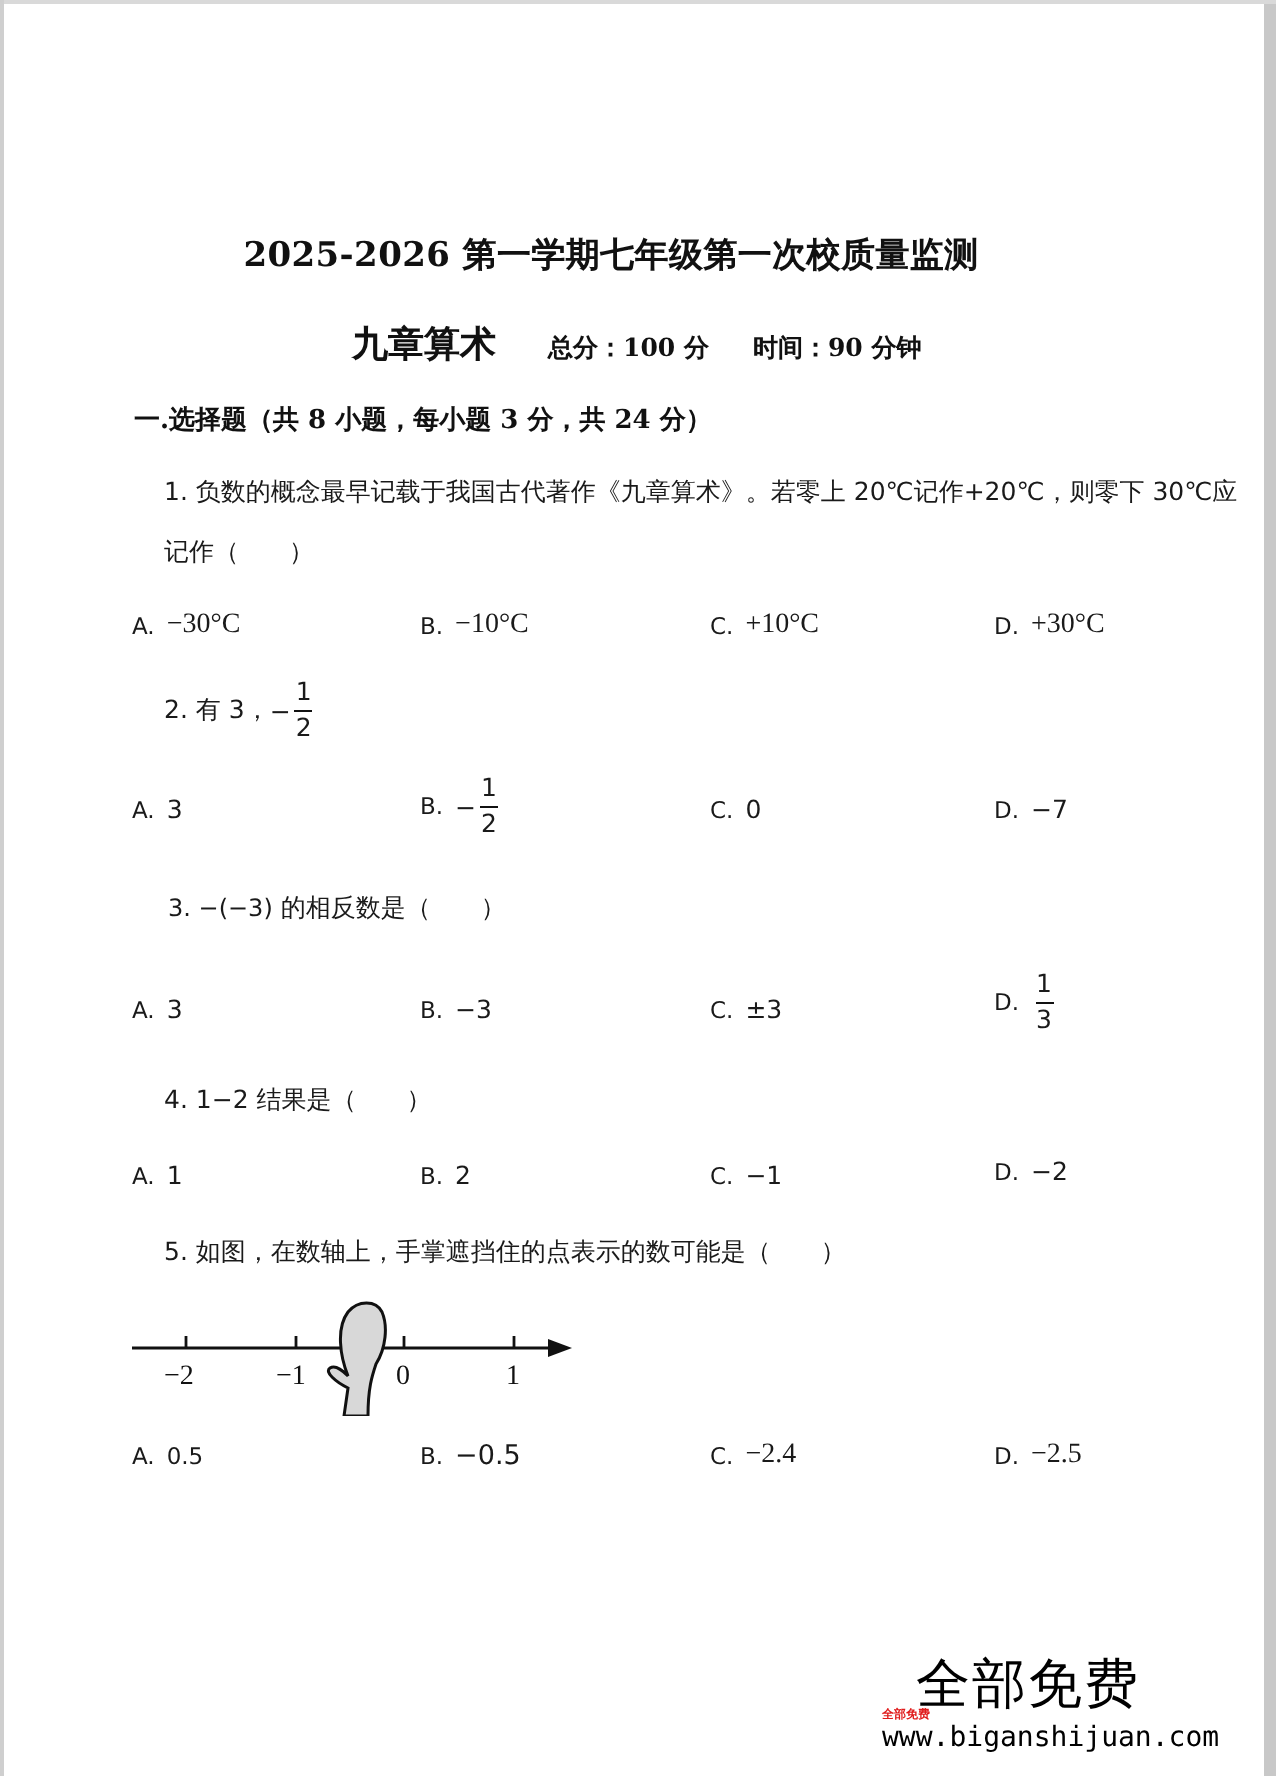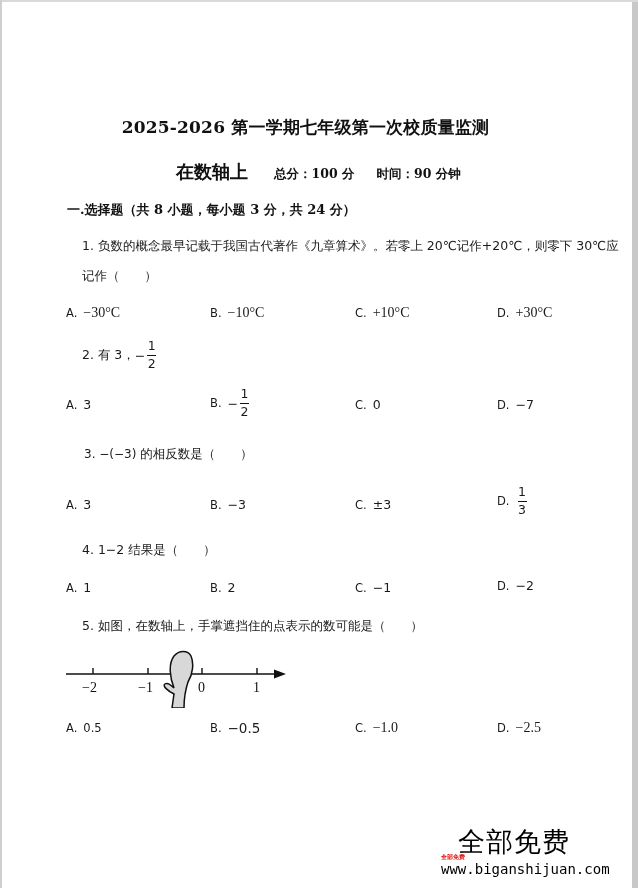--- a/index.html
+++ b/index.html
@@ -48,21 +48,21 @@
 </head>
 <body>
 
 <div class="edge-top"></div>
 <div class="edge-left"></div>
 <div class="edge-right"></div>
 
 <div class="abs title">2025-2026 第一学期七年级第一次校质量监测</div>
 
 <div class="abs subtitle-row">
-  <span class="subtitle-main">在数轴上</span>
+  <span class="subtitle-main">九章算术</span>
   <span class="subtitle-meta">总分：100 分</span>
   <span class="subtitle-meta">时间：90 分钟</span>
 </div>
 
 <div class="abs section">一.选择题（共 8 小题，每小题 3 分，共 24 分）</div>
 
 <div class="abs q q1a">1. 负数的概念最早记载于我国古代著作《九章算术》。若零上 20℃记作+20℃，则零下 30℃应</div>
 <div class="abs q q1b">记作（　　）</div>
 <div class="abs opt colA" style="top:305px">
   <span class="lbl">A.</span>
@@ -177,21 +177,21 @@
 <div class="abs opt colA" style="top:721px">
   <span class="lbl">A.</span>
   <span class="val sans" style="font-size:11.5px">0.5</span>
 </div>
 <div class="abs opt colB" style="top:720px">
   <span class="lbl">B.</span>
   <span class="val sans" style="font-size:13.5px">−0.5</span>
 </div>
 <div class="abs opt colC" style="top:720px">
   <span class="lbl">C.</span>
-  <span class="val">−1.0</span>
+  <span class="val">−2.4</span>
 </div>
 <div class="abs opt colD" style="top:720px">
   <span class="lbl">D.</span>
   <span class="val">−2.5</span>
 </div>
 
 <div class="abs wm-cn">全部免费</div>
 <div class="abs wm-red">全部免费</div>
 <div class="abs wm-url">www.biganshijuan.com</div>
 

